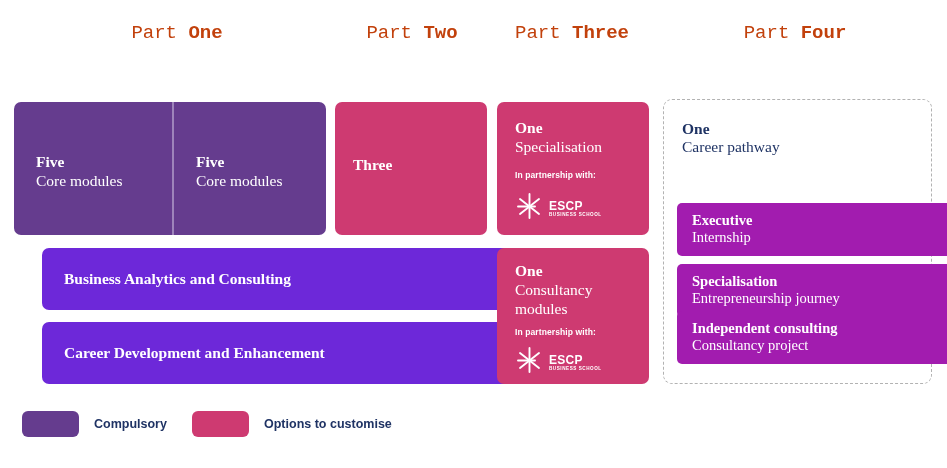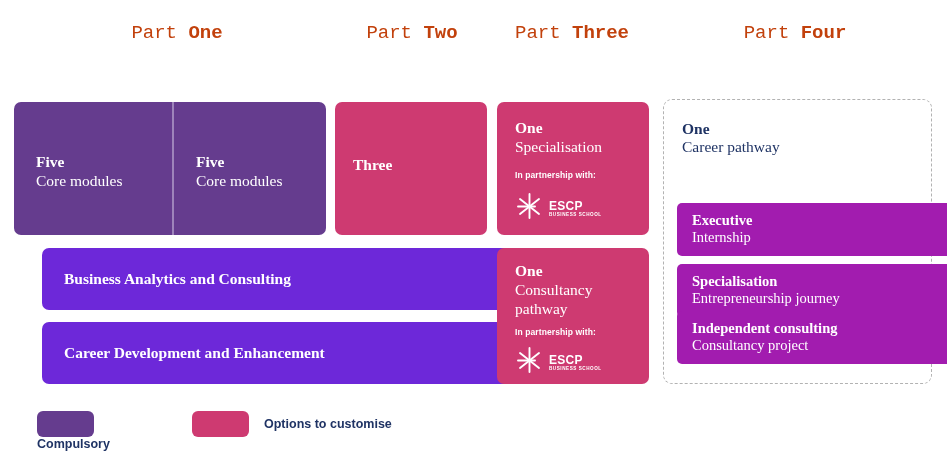--- a/index.html
+++ b/index.html
@@ -315,21 +315,21 @@
           <span class="escp-sub">BUSINESS SCHOOL</span>
         </span>
       </span>
     </div>
   </div>
 
   <div class="card pink" style="left:497px; top:248px; width:152px; height:136px;">
     <div class="pc-txt card-txt" style="top:13px;">
       <span class="t-strong">One</span>
       <span class="t-reg">Consultancy</span>
-      <span class="t-reg">pathway</span>
+      <span class="t-reg">modules</span>
       <span class="partner-label" style="margin-top:8px;">In partnership with:</span>
       <span class="escp" style="margin-top:8px;">
         <span class="escp-mark">
           <svg width="30" height="30" viewBox="0 0 30 30" aria-hidden="true">
             <g stroke="#ffffff" stroke-width="1.9" stroke-linecap="round">
               <line x1="5" y1="8" x2="24" y2="23"></line>
               <line x1="24" y1="8" x2="5" y2="23"></line>
               <line x1="14.5" y1="3" x2="14.5" y2="27"></line>
               <line x1="3" y1="15.5" x2="20" y2="15.5"></line>
             </g>
@@ -362,21 +362,21 @@
       <span class="t-reg">Entrepreneurship journey</span>
     </div>
   </div>
   <div class="opt" style="top:311px;text-decoration:underline;">
     <div class="opt-txt card-txt">
       <span class="t-strong">Independent consulting</span>
       <span class="t-reg">Consultancy project</span>
     </div>
   </div>
 
-  <div class="legend-item" style="left:22px; top:411px;flex-direction:column;">
+  <div class="legend-item" style="left:22px; top:411px;">
     <span class="legend-swatch" id="lgs0" style="background: rgb(101, 60, 142);"></span>
     <span class="legend-label">Compulsory</span>
   </div>
   <div class="legend-item" style="left:192px; top:411px;">
     <span class="legend-swatch" id="lgs1" style="background: rgb(206, 58, 113);"></span>
     <span class="legend-label">Options to customise</span>
   </div>
 
 </div>
 

